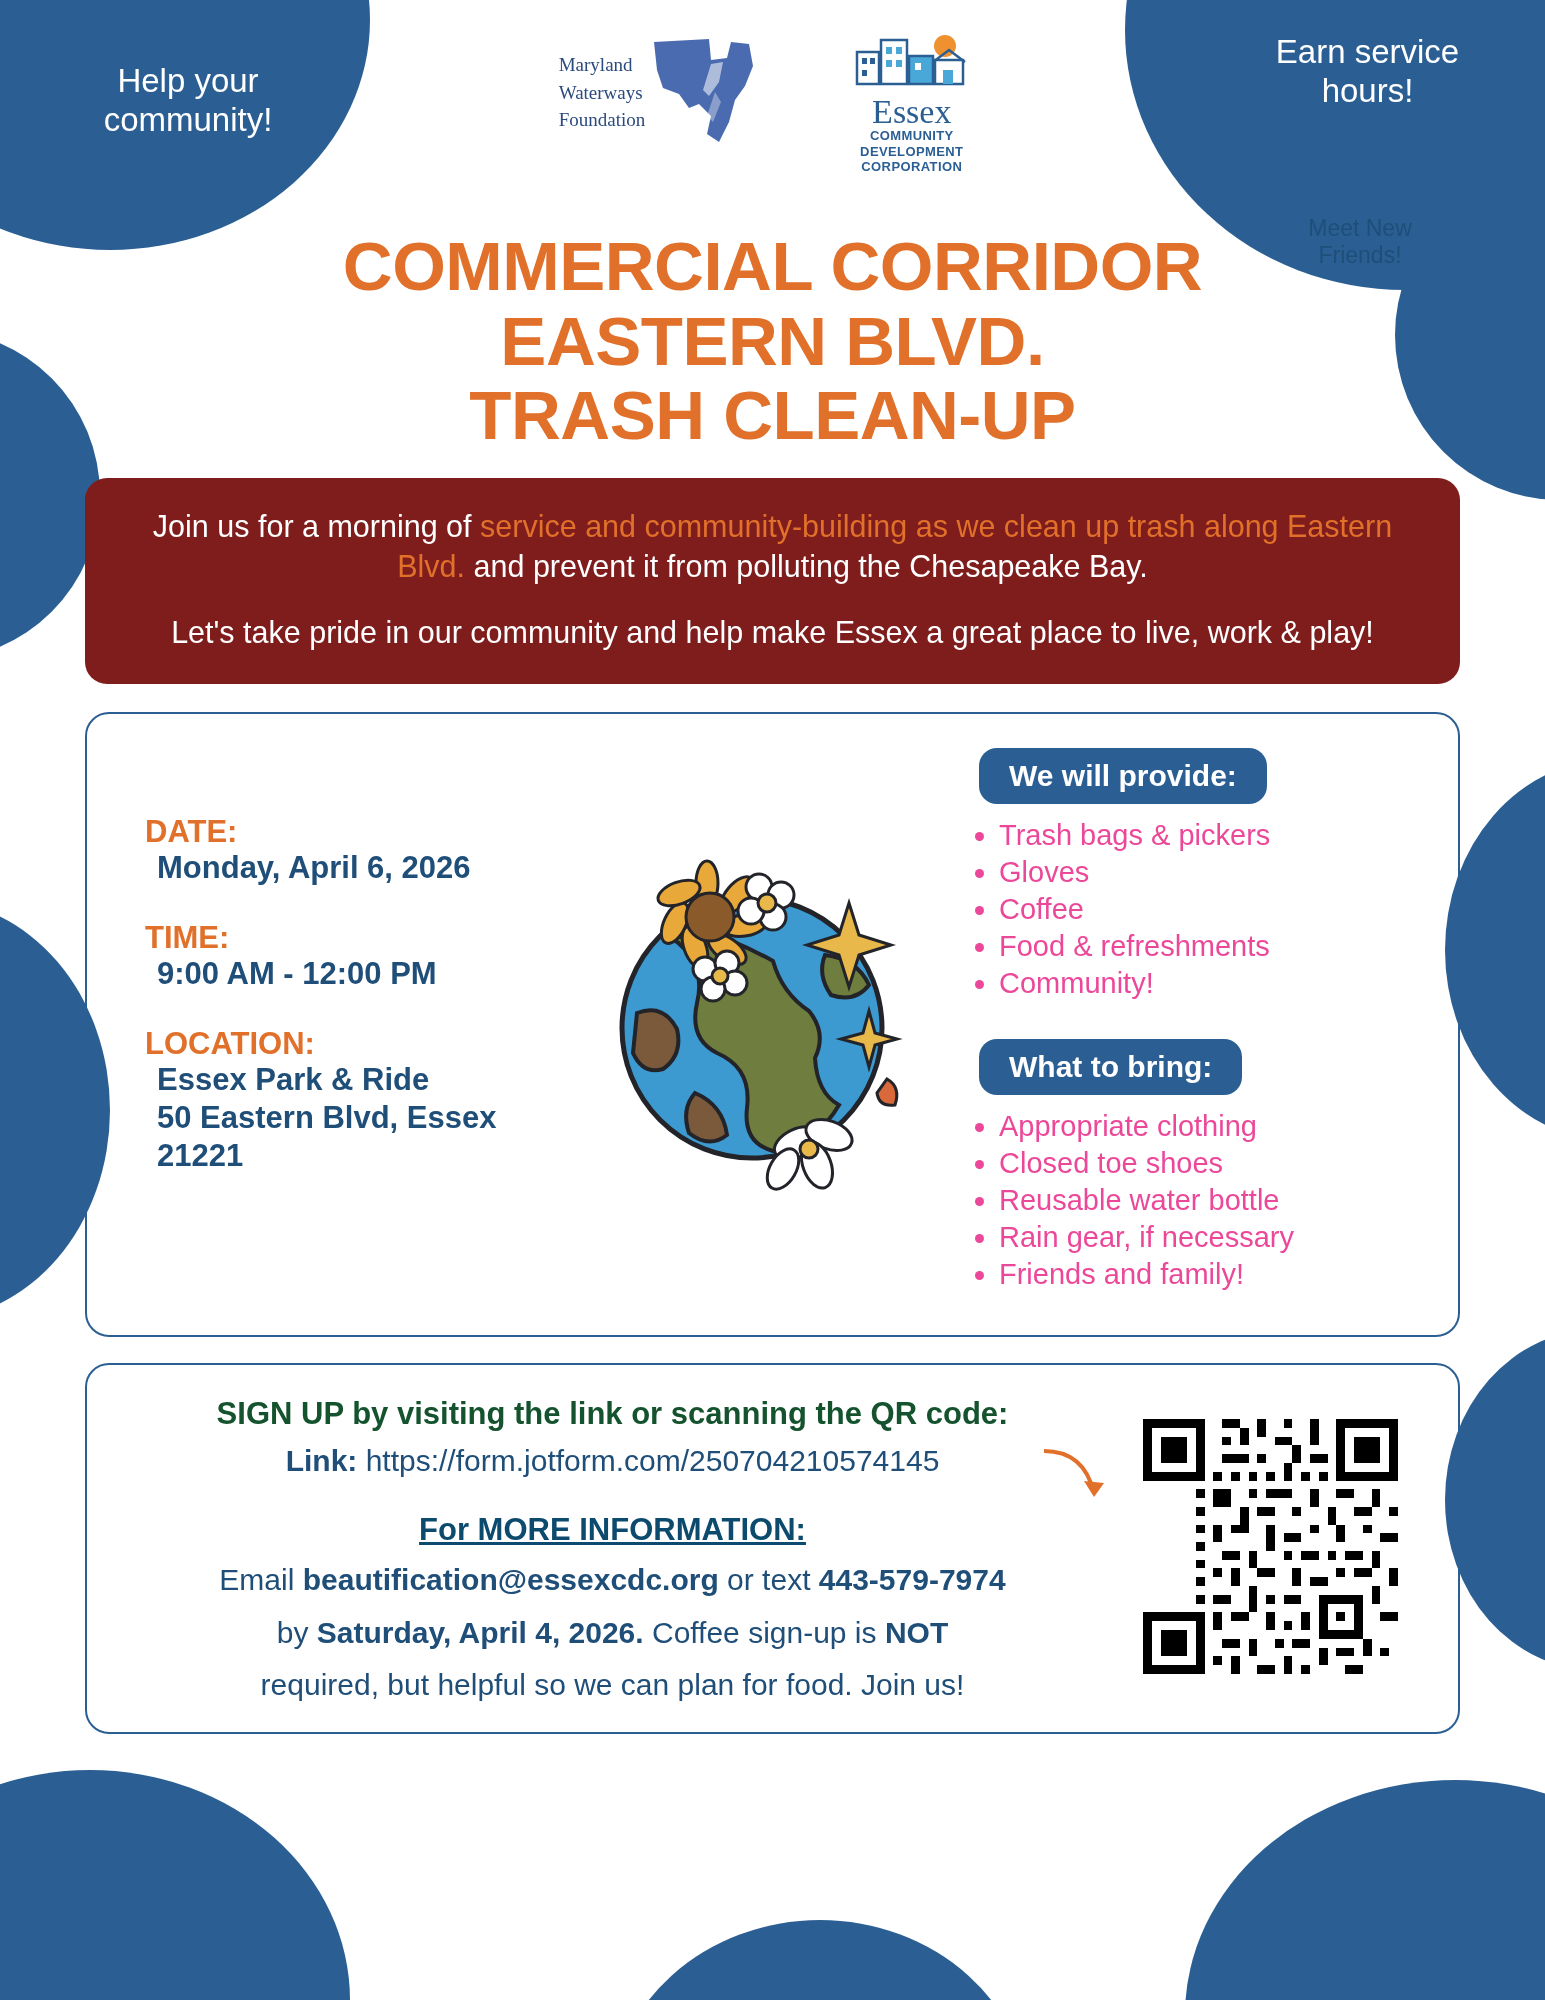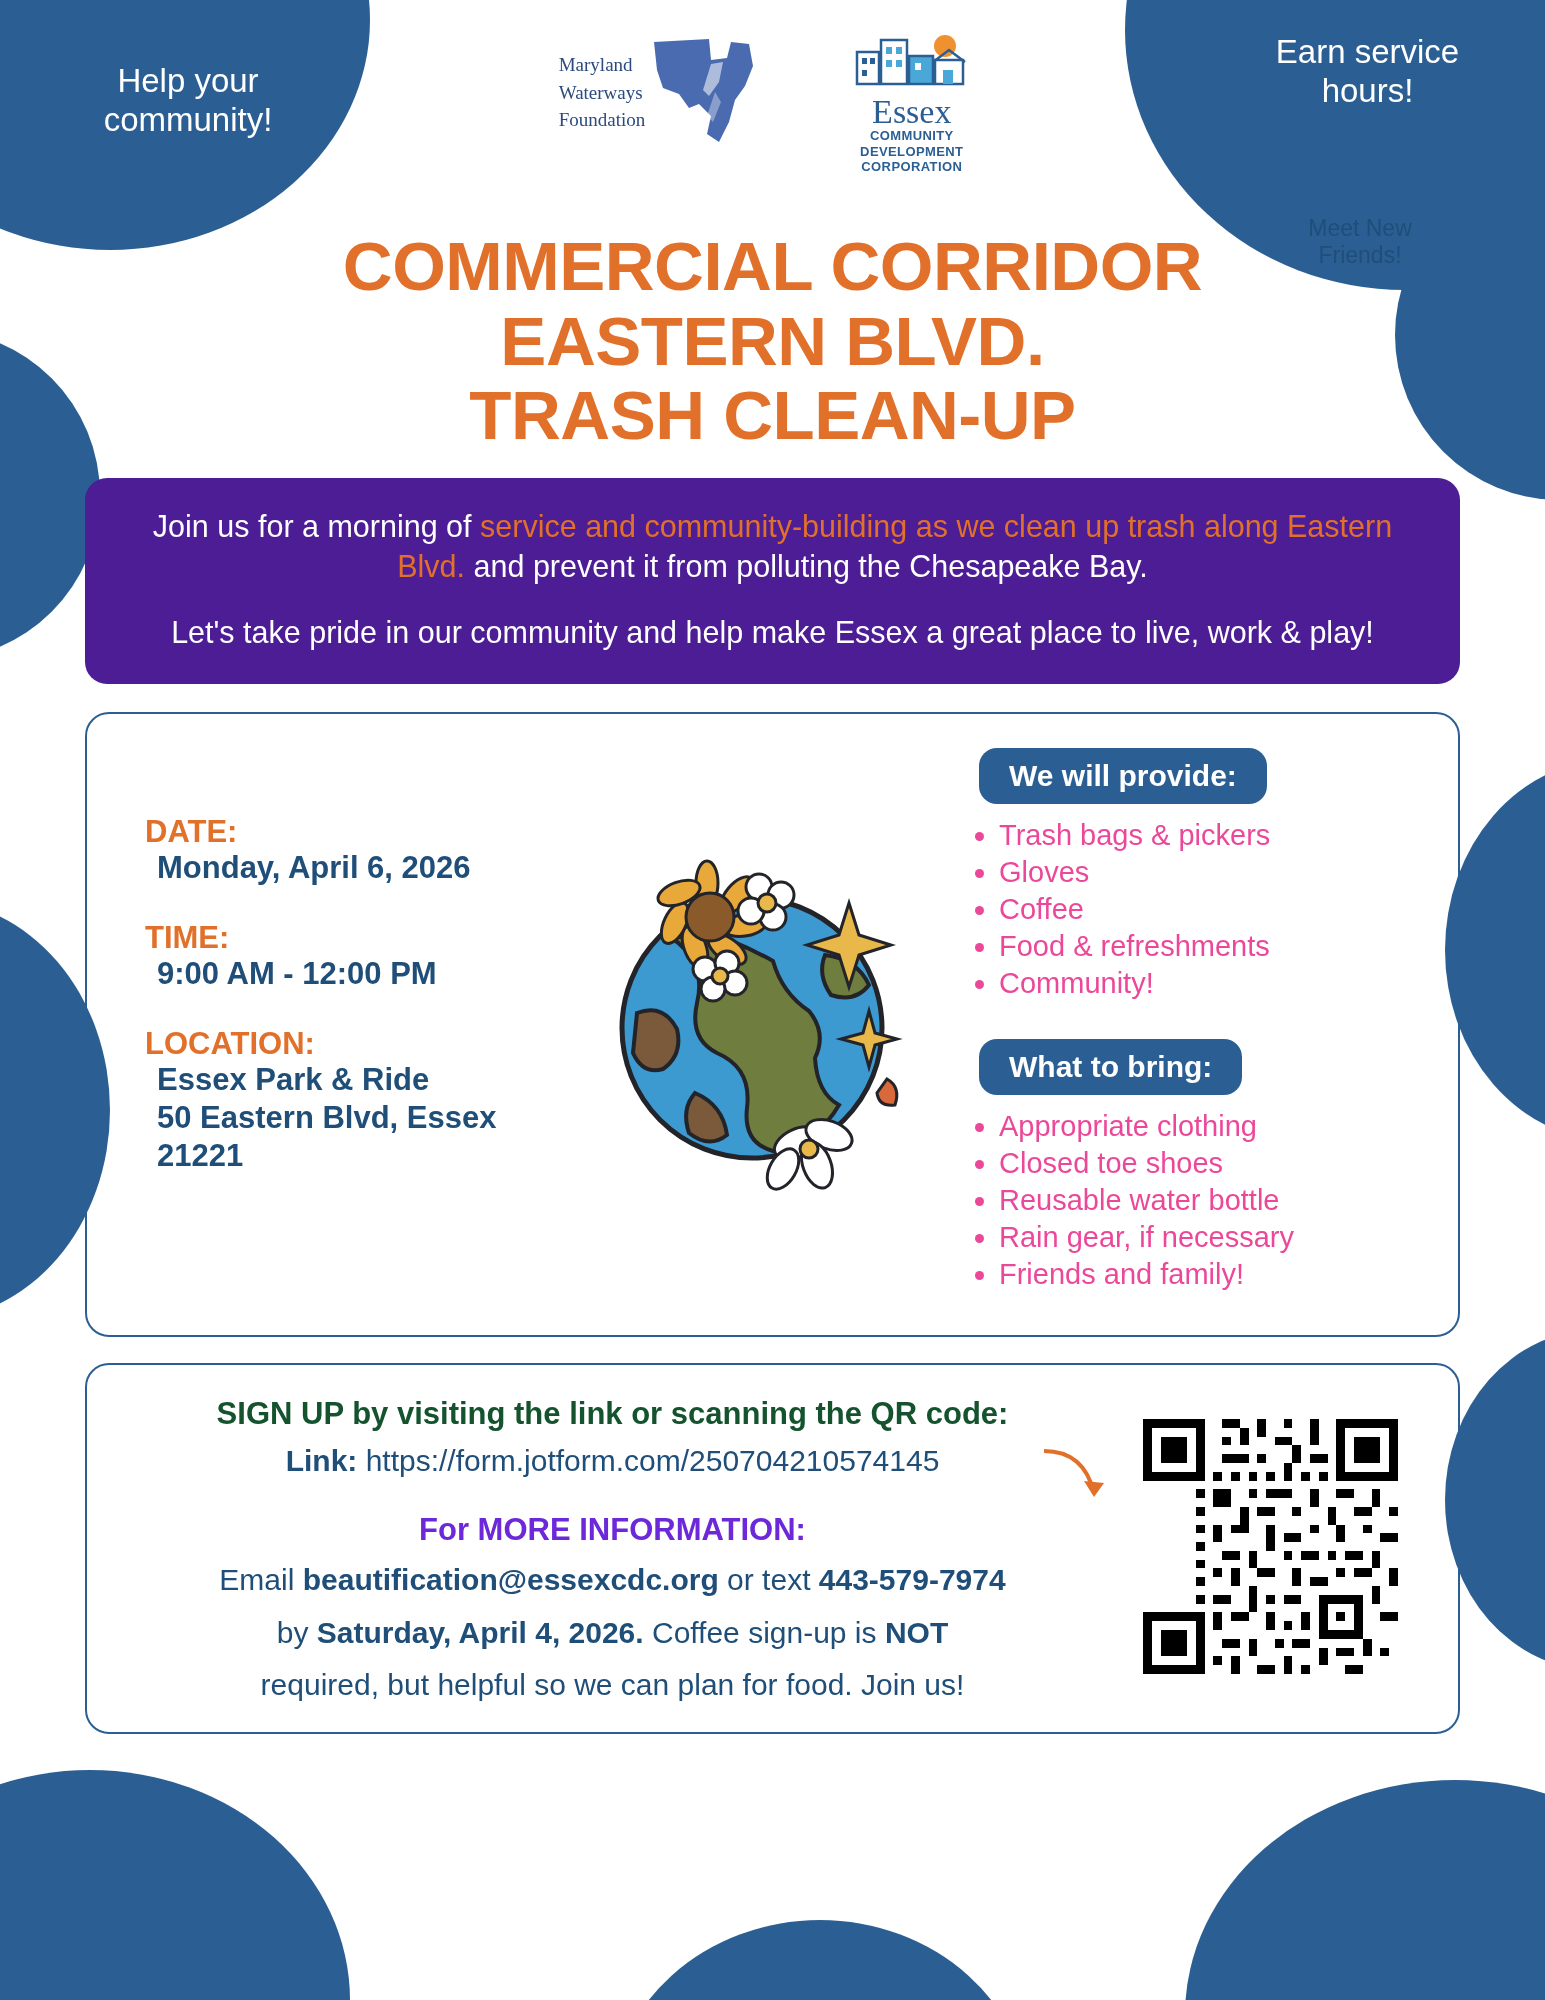--- a/index.html
+++ b/index.html
@@ -81,21 +81,21 @@
     font-size: 69px;
     line-height: 1.08;
     font-weight: bold;
     letter-spacing: -0.5px;
   }
 
   
   .intro-panel {
     position: relative; z-index: 5;
     margin: 24px 45px 0 45px;
-    background: #4c1d95;
+    background: #7f1d1d;
     border-radius: 22px;
     color: #ffffff;
     padding: 28px 40px 32px 40px;
     text-align: center;
     font-size: 30.5px;
     line-height: 1.32;
   }
   .intro-panel .hl { color: #e1702a; }
   .intro-panel .gap { height: 26px; }
 
@@ -153,21 +153,21 @@
   .signup-right { width: 320px; display: flex; align-items: center; justify-content: center; position: relative; }
 
   .signup-head {
     color: #14532d; font-weight: bold; font-size: 31px; line-height: 1.2;
   }
   .signup-link {
     color: #1f4e79; font-size: 30px; margin-top: 12px;
   }
   .signup-link b { font-weight: bold; }
   .more-info {
-    color: #6d28d9; font-weight: bold; font-size: 31px; margin-top: 34px;
+    color: #0c4a6e; font-weight: bold; font-size: 31px; margin-top: 34px; text-decoration: underline;
   }
   .contact {
     color: #1f4e79; font-size: 30px; line-height: 1.35; margin-top: 12px;
   }
   .contact b { font-weight: bold; }
 
   .arrow-svg { position: absolute; left: -70px; top: 58px; }
 
   .qr { width: 255px; height: 255px; }
 </style>

